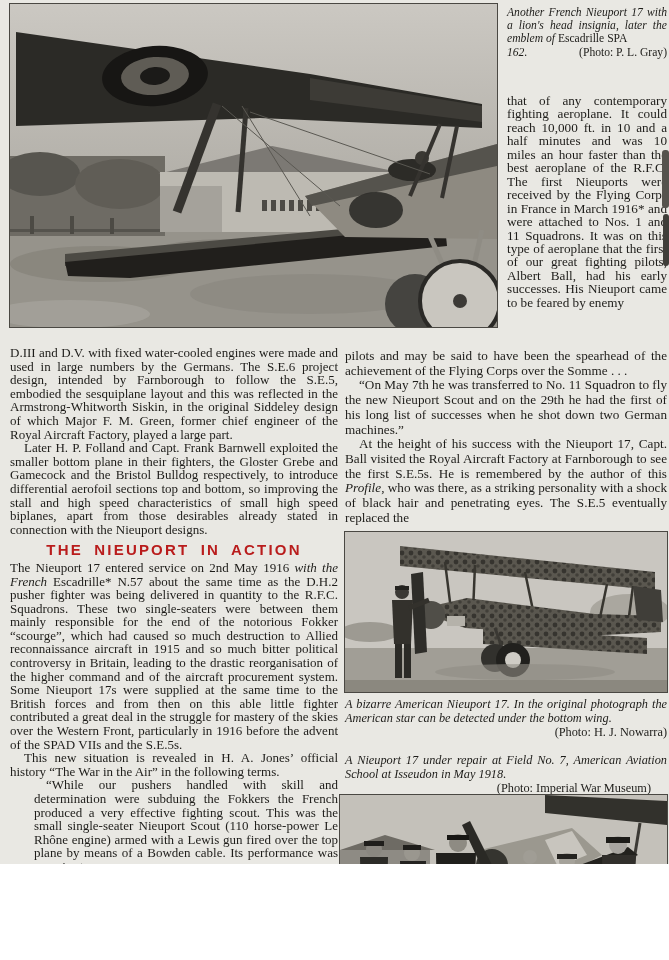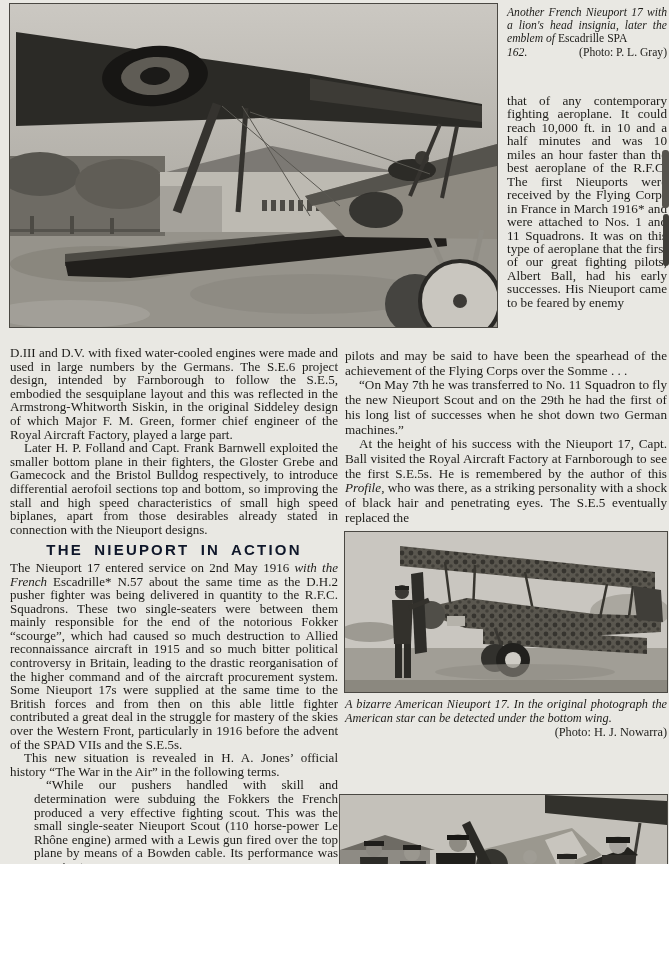--- a/index.html
+++ b/index.html
@@ -12,21 +12,21 @@
 
   
   .col-left{left:10px;top:338px;width:328px;font-size:13px;line-height:13.6px;margin-top:8px;}
   .col-narrow{left:507px;top:94px;width:160px;font-size:13.2px;line-height:13.45px;}
   .col-wide{left:345px;top:349px;width:322px;font-size:13.2px;line-height:14.7px;}
   .indent{text-indent:14px;}
   .noindent{text-indent:0;}
   .quote{margin-left:24px;text-indent:12px;}
   .footnote{margin-top:9px;font-size:10.4px;line-height:11.9px;font-style:italic;text-decoration:underline;}
   h2.section{font-family:"Liberation Sans",sans-serif;font-weight:bold;font-size:15px;
-       letter-spacing:2.2px;word-spacing:5px;text-align:center;margin:7px 0 4px 0;color:#0f172a;}
+       letter-spacing:2.2px;word-spacing:5px;text-align:center;margin:7px 0 4px 0;color:#b91c1c;}
 
   
   .caption{position:absolute;font-style:italic;}
   .caption-top{left:507px;top:6px;width:160px;font-size:11.6px;line-height:13.2px;text-align:justify;}
   .cap-last{display:flex;justify-content:space-between;}
   .caption-mid{left:345px;top:697px;width:322px;font-size:12.3px;line-height:14px;}
   .caption-repair{left:345px;top:753px;width:322px;font-size:12.3px;line-height:14px;}
   .credit{font-style:normal;}
   .credit-line{font-style:normal;text-align:right;}
   .caption-repair .credit-line{padding-right:16px;}
@@ -209,20 +209,24 @@
       </g>
       <ellipse cx="180" cy="140" rx="90" ry="8" fill="#8f8c84" opacity="0.6"></ellipse>
     </svg>
   </figure>
 
   <div class="caption caption-mid">
     <p>A bizarre American Nieuport 17. In the original photograph the American star can be detected under the bottom wing.</p>
     <p class="credit-line">(Photo: H. J. Nowarra)</p>
   </div>
 
+  <div class="caption caption-repair">
+    <p>A Nieuport 17 under repair at Field No. 7, American Aviation School at Isseudon in May 1918.</p>
+    <p class="credit-line">(Photo: Imperial War Museum)</p>
+  </div>
 
   <figure class="photo" style="left:340px;top:795px;width:327px;height:162px;">
     <svg width="327" height="162" viewBox="0 0 327 162">
       <rect width="327" height="162" fill="#c4c1ba"></rect>
       <rect y="120" width="327" height="42" fill="#76736c"></rect>
       <ellipse cx="80" cy="150" rx="100" ry="16" fill="#5c5a53" opacity="0.8"></ellipse>
       <rect x="0" y="55" width="90" height="42" fill="#8e8b84"></rect>
       <polygon points="0,55 45,40 95,55" fill="#6e6b64"></polygon>
 
       <polygon points="205,0 327,6 327,30 205,18" fill="#32312c"></polygon>

